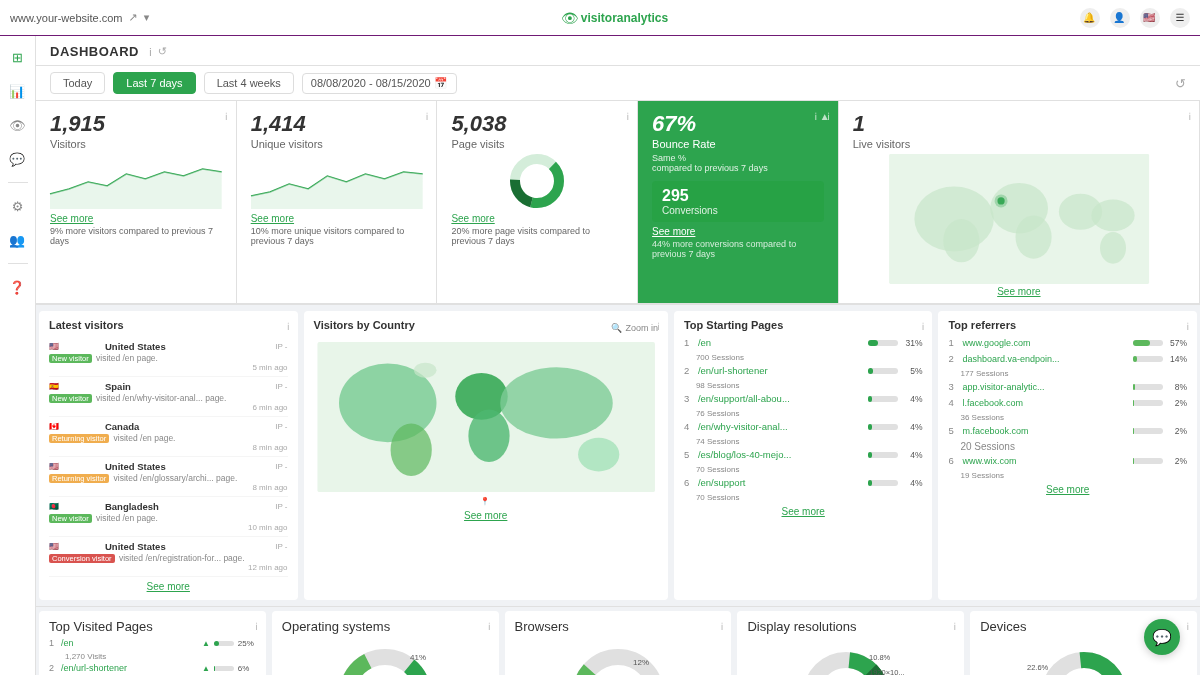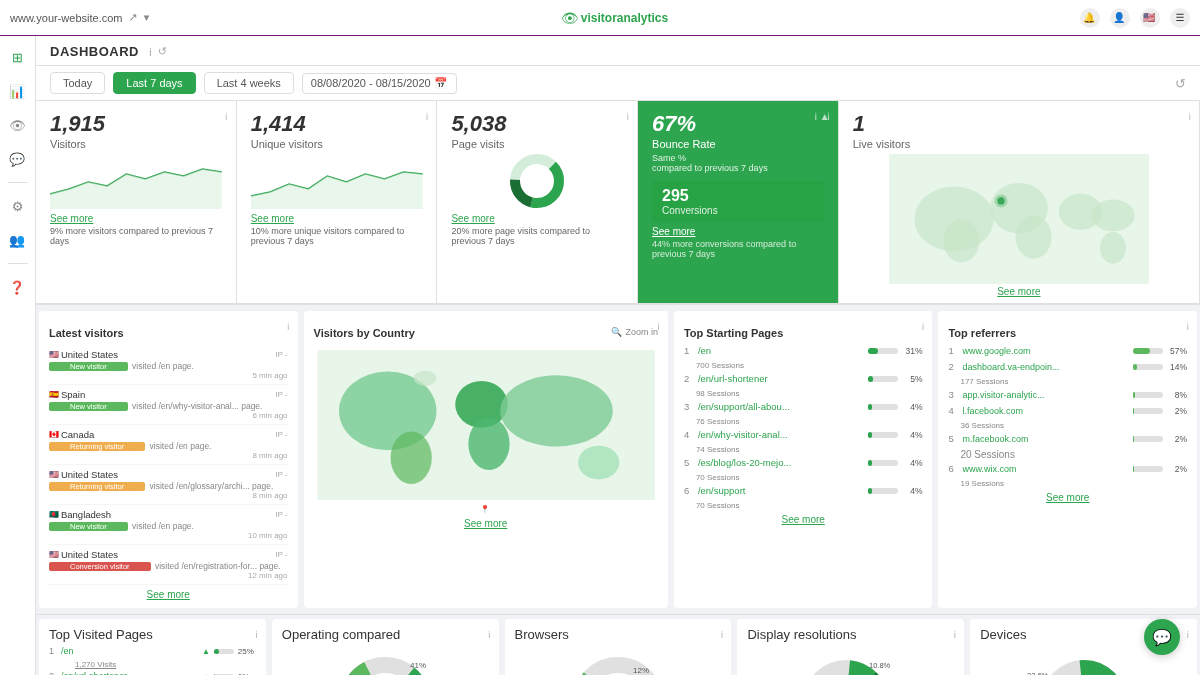--- a/index.html
+++ b/index.html
@@ -51,30 +51,30 @@
     .bounce-sub { background: #27a245; border-radius: 4px; padding: 6px 10px; margin-top: 6px; }
     .bounce-sub-val { font-size: 16px; font-weight: 700; color: #fff; }
     .bounce-sub-label { font-size: 10px; color: rgba(255,255,255,0.85); }
 
     
     .world-map-card { background: #fff; display: flex; flex-direction: column; align-items: center; justify-content: center; position: relative; }
 
     
     .sections-row { display: grid; grid-template-columns: 1fr 1.4fr 1fr 1fr; gap: 0; background: #f0f2f5; border-bottom: 1px solid #e0e0e0; min-height: 200px; }
     .section-card { background: #fff; margin: 6px 3px; border-radius: 4px; padding: 8px 10px; position: relative; overflow: hidden; }
-    .section-title { font-size: 11px; font-weight: 700; color: #333; margin-bottom: 6px; margin-top: 8px; }
+    .section-title { font-size: 11px; font-weight: 700; color: #333; margin-bottom: 6px; }
     .section-info { position: absolute; top: 8px; right: 8px; color: #bbb; font-size: 10px; cursor: pointer; }
     .section-see-more { font-size: 10px; color: #2da44e; cursor: pointer; text-decoration: underline; display: block; margin-top: 4px; text-align: center; }
 
     
     .visitor-item { padding: 4px 0; border-bottom: 1px solid #f5f5f5; font-size: 9.5px; }
     .visitor-flags { display: flex; gap: 2px; align-items: center; margin-bottom: 1px; }
-    .visitor-country { font-weight: 400; color: #333; font-size: 9.5px; }
+    .visitor-country { font-weight: 700; color: #333; font-size: 9.5px; margin-left: 44px; }
     .visitor-desc { color: #888; font-size: 8.5px; }
-    .visitor-type { display: inline-block; padding: 0 21px; border-radius: 2px; font-size: 7.5px; color: #fff; margin-right: 2px; }
+    .visitor-type { display: inline-block; padding: 0 3px; border-radius: 2px; font-size: 7.5px; color: #fff; margin-right: 2px; }
     .vt-new { background: #5cb85c; }
     .vt-returning { background: #f0ad4e; }
     .vt-conversion { background: #d9534f; }
 
     
     .page-item { display: flex; align-items: center; gap: 4px; margin-bottom: 5px; font-size: 9.5px; }
     .page-num { color: #888; width: 10px; flex-shrink: 0; }
     .page-name { flex: 1; color: #2da44e; overflow: hidden; text-overflow: ellipsis; white-space: nowrap; cursor: pointer; }
     .page-bar-wrap { width: 30px; height: 6px; background: #e0e0e0; border-radius: 3px; }
     .page-bar { height: 6px; background: #2da44e; border-radius: 3px; }
@@ -389,21 +389,21 @@
             <span class="page-num">4</span>
             <span class="page-name">/en/why-visitor-anal...</span>
             <div class="page-bar-wrap">
                 <div class="page-bar" style="width:13%"></div>
               </div>
             <span class="page-pct">4%</span>
           </div>
           <div style="font-size:8px;color:#888;margin-left:12px;margin-bottom:3px;">74 Sessions</div>
           <div class="page-item">
             <span class="page-num">5</span>
-            <span class="page-name">/es/blog/los-20-mejo...</span>
+            <span class="page-name">/es/blog/los-40-mejo...</span>
             <div class="page-bar-wrap">
                 <div class="page-bar" style="width:13%"></div>
               </div>
             <span class="page-pct">4%</span>
           </div>
           <div style="font-size:8px;color:#888;margin-left:12px;margin-bottom:3px;">70 Sessions</div>
           <div class="page-item">
             <span class="page-num">6</span>
             <span class="page-name">/en/support</span>
             <div class="page-bar-wrap">
@@ -485,37 +485,37 @@
         <div>
           <div class="bpage-item">
             <span class="bpage-num">1</span>
             <span class="bpage-name">/en</span>
             <span style="color:#2da44e;font-size:8px;">▲</span>
             <div class="bpage-bar-wrap">
                 <div class="bpage-bar" style="width:25%"></div>
               </div>
             <span class="bpage-pct">25%</span>
           </div>
-          <div style="font-size:8px;color:#888;margin-left:26px;margin-bottom:2px;text-decoration:underline;">1,270 Visits</div>
+          <div style="font-size:8px;color:#888;margin-left:16px;margin-bottom:2px;">1,270 Visits</div>
           <div class="bpage-item">
             <span class="bpage-num">2</span>
             <span class="bpage-name">/en/url-shortener</span>
             <span style="color:#2da44e;font-size:8px;">▲</span>
             <div class="bpage-bar-wrap">
                 <div class="bpage-bar" style="width:6%"></div>
               </div>
             <span class="bpage-pct">6%</span>
           </div>
           <div style="font-size:8px;color:#888;margin-left:10px;margin-bottom:2px;">289 Visits</div>
 
         </div>
       </div>
 
       <div class="bottom-card">
-        <div class="bottom-title">Operating compared</div>
+        <div class="bottom-title">Operating systems</div>
         <span class="bottom-info">ℹ</span>
         <div class="donut-wrap">
           <svg width="130" height="110" viewBox="0 0 130 110">
             <circle cx="65" cy="55" r="38" fill="none" stroke="#e0e0e0" stroke-width="16"></circle>
             <circle cx="65" cy="55" r="38" fill="none" stroke="#2da44e" stroke-width="16" stroke-dasharray="103 136" stroke-dashoffset="34"></circle>
             <circle cx="65" cy="55" r="38" fill="none" stroke="#1a6e33" stroke-width="16" stroke-dasharray="53 136" stroke-dashoffset="-69"></circle>
             <circle cx="65" cy="55" r="38" fill="none" stroke="#5cb85c" stroke-width="16" stroke-dasharray="39 136" stroke-dashoffset="-122"></circle>
             <text x="20" y="105" font-size="8" fill="#555">15.6%</text>
             <text x="90" y="20" font-size="8" fill="#555">41%</text>
             <text x="5" y="40" font-size="8" fill="#555">21.2%</text>

